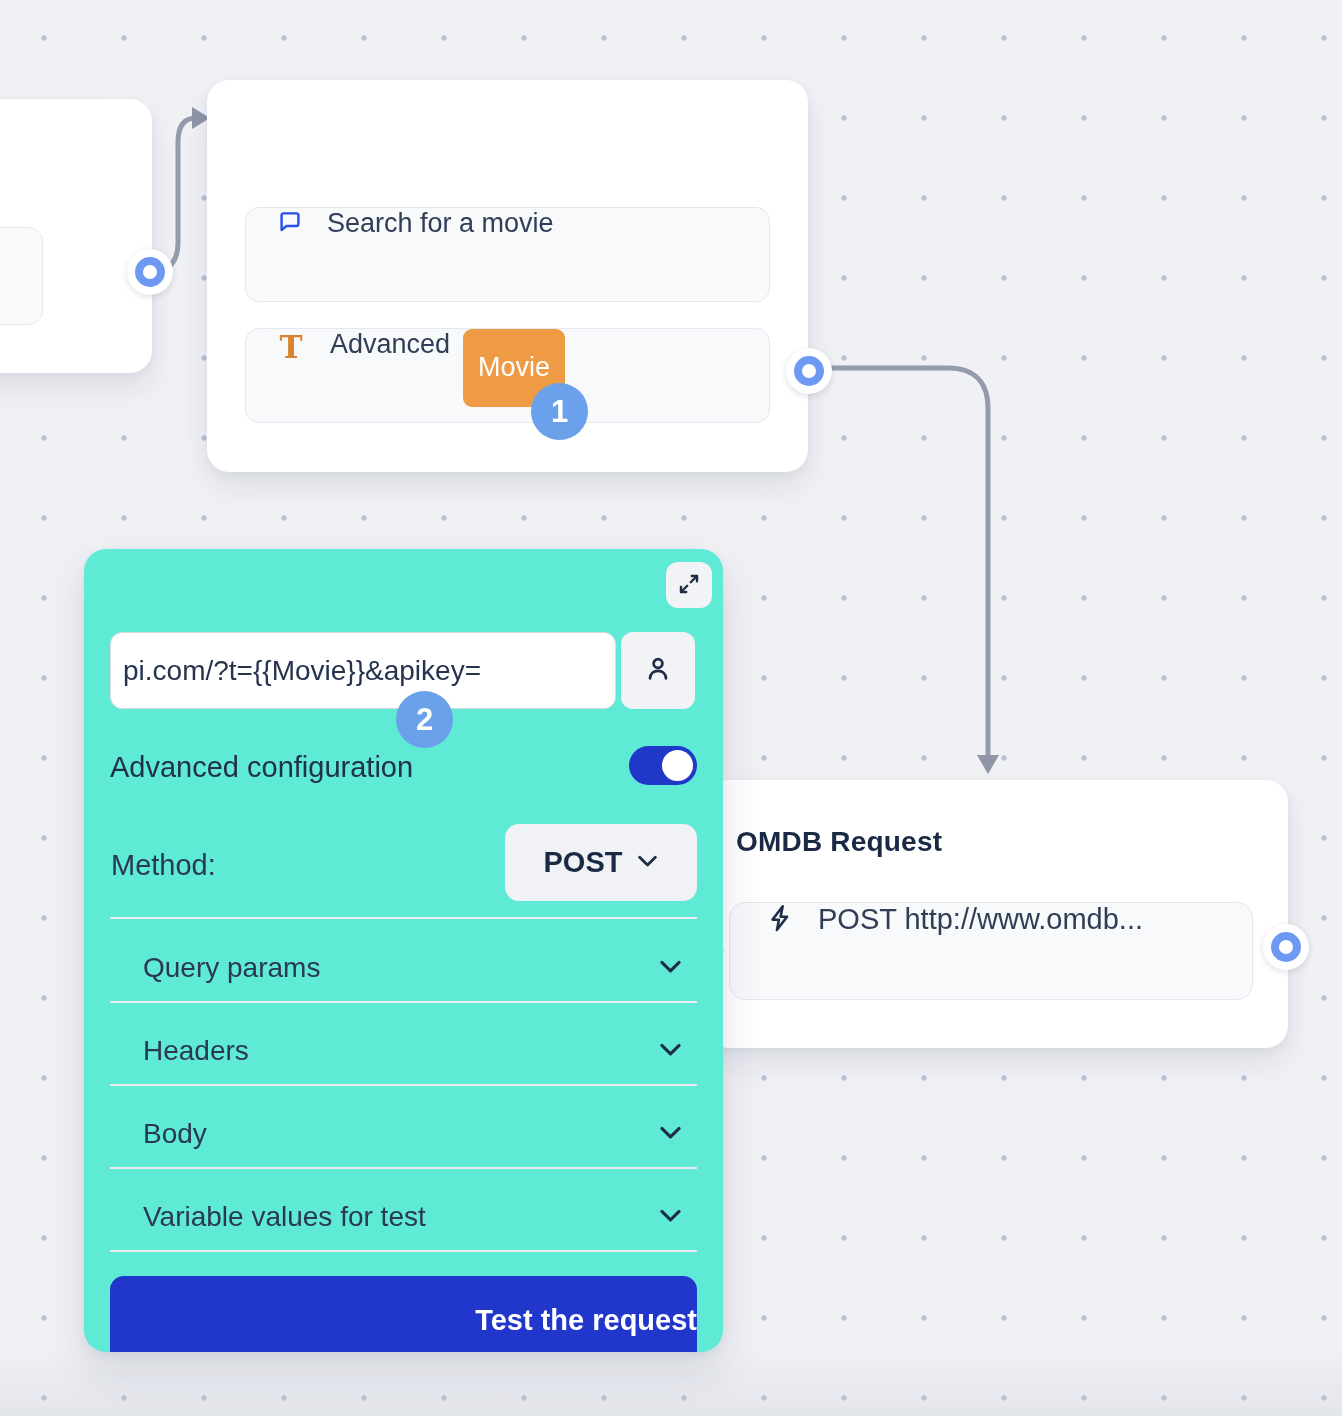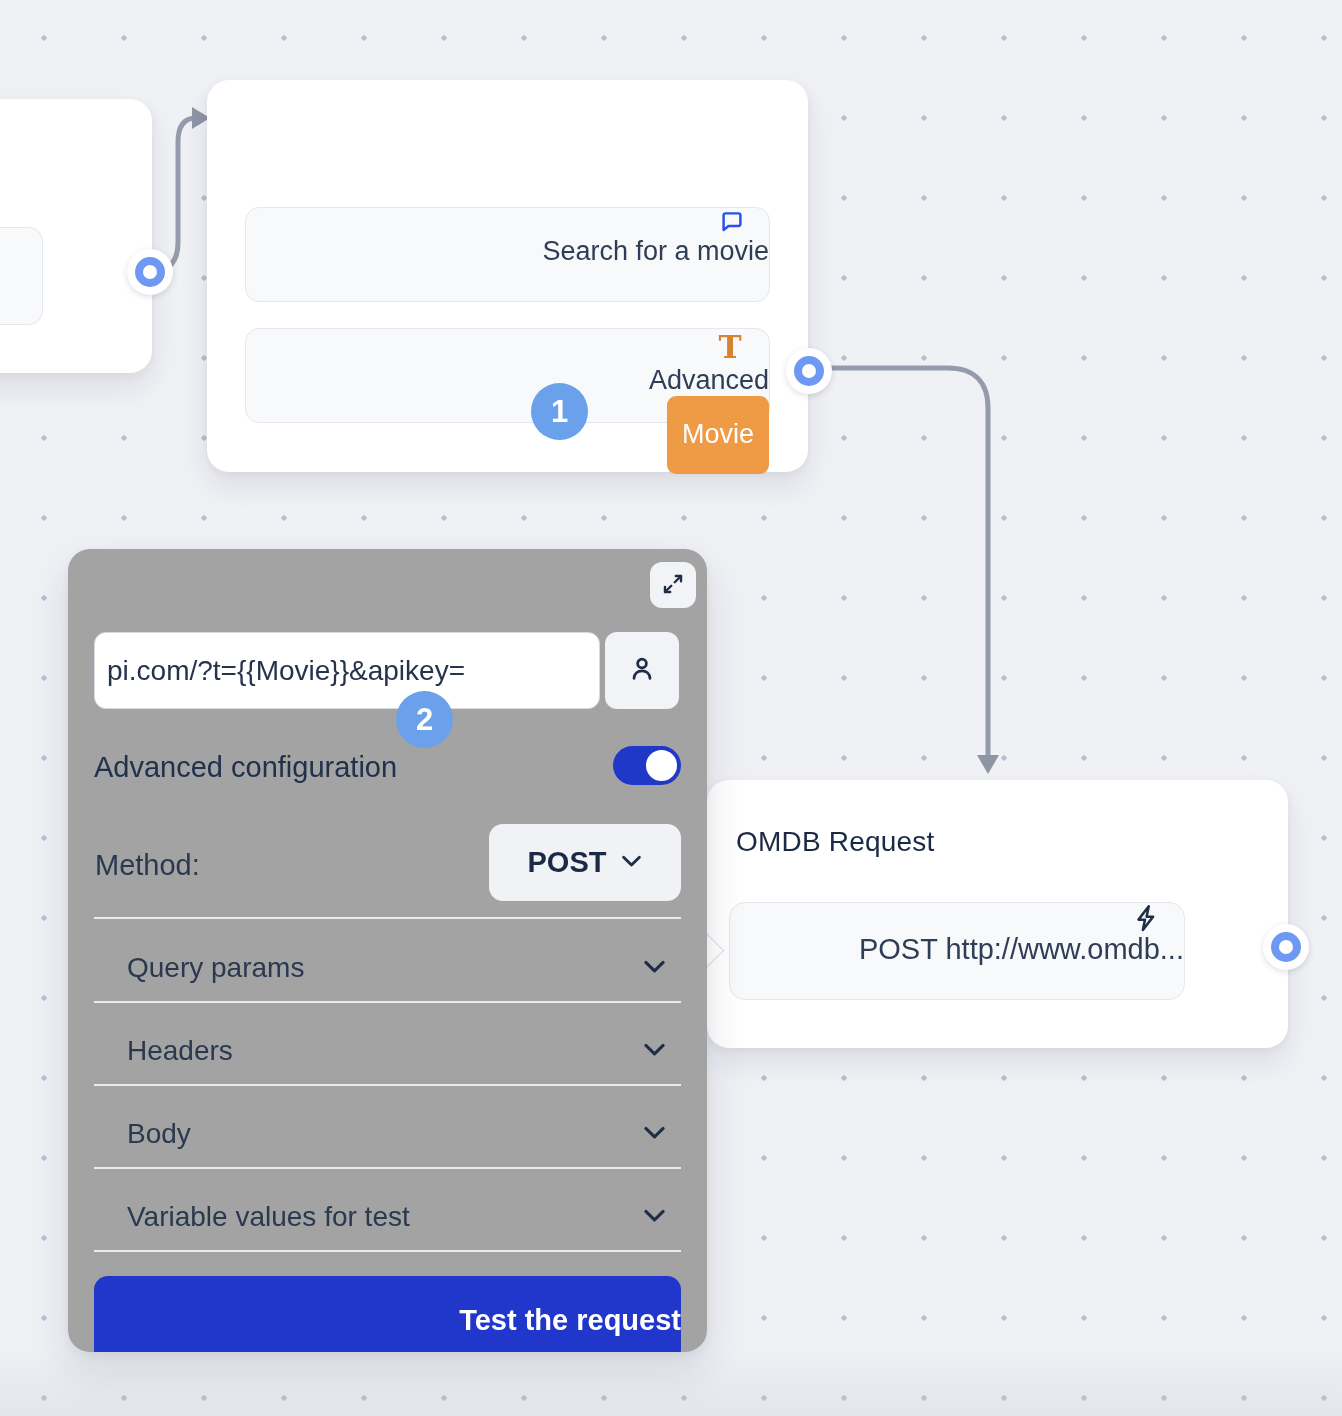--- a/index.html
+++ b/index.html
@@ -23,24 +23,24 @@
     background:linear-gradient(rgba(200,205,216,0), rgba(193,198,211,.28));
     pointer-events:none;
   }
 
   svg.connector-layer{ position:absolute; inset:0; z-index:1; pointer-events:none; }
 
   .node-card{
     position:absolute; background:#fff; border-radius:22px;
     box-shadow:0 14px 30px rgba(25,36,66,.09), 0 3px 8px rgba(25,36,66,.05);
   }
-  .node-title{ font-size:28px; font-weight:400; color:#1b2a44; letter-spacing:.2px; }
+  .node-title{ font-size:28px; font-weight:700; color:#1b2a44; letter-spacing:.2px; }
   .node-item{
     position:absolute; background:#f8f9fb; border:1.5px solid #e4e7ee; border-radius:14px;
-    display:flex; align-items:flex-end; cursor:pointer;flex-direction:column;
+    display:flex; align-items:flex-start; cursor:pointer;
   }
   .node-item .item-label{ font-size:27px; color:#2f3d55; white-space:nowrap; }
 
   
   #partial-node{ left:-70px; top:99px; width:222px; height:274px; }
   #partial-item{ left:-70px; top:128px; width:183px; height:98px; }
 
   
   #movie-node{ left:207px; top:80px; width:601px; height:392px; z-index:2; }
   #movie-title{ position:absolute; left:50px; top:130px; }
@@ -69,22 +69,22 @@
     background:#fff; box-shadow:0 2px 6px rgba(25,36,66,.14);
     display:flex; align-items:center; justify-content:center; z-index:7; cursor:pointer;
   }
   .port .ring{ width:30px; height:30px; border-radius:50%; border:8px solid #6f98f2; background:#fff; }
   #port-partial{ left:127px; top:249px; }
   #port-movie{ left:786px; top:348px; }
   #port-omdb{ left:1263px; top:924px; }
 
   
   #config-panel{
-    position:absolute; left:68px; top:549px; width:639px; height:803px;
-    background:#a3a3a3; border-radius:22px; overflow:hidden; z-index:5;
+    position:absolute; left:84px; top:549px; width:639px; height:803px;
+    background:#5eead4; border-radius:22px; overflow:hidden; z-index:5;
     box-shadow:0 18px 44px rgba(25,36,66,.12), 0 4px 10px rgba(25,36,66,.06);
   }
   .icon-btn{
     position:absolute; background:#f2f3f6; border:none; border-radius:12px;
     display:flex; align-items:center; justify-content:center; cursor:pointer;
   }
   #expand-btn{ left:582px; top:13px; width:46px; height:46px; }
   #url-input{
     position:absolute; left:26px; top:83px; width:506px; height:77px;
     border:1.5px solid #d6dae3; border-radius:12px; background:#fff;
@@ -113,21 +113,21 @@
   .section-row .section-label{ font-size:28px; color:#2a3950; }
   #test-btn{
     position:absolute; left:26px; top:727px; width:587px; height:88px;
     background:#2136cb; color:#fff; border:none; border-radius:14px;
     font-family:inherit; font-size:29px; font-weight:700; cursor:pointer;text-align:right;
   }
 
   
   #omdb-node{ left:707px; top:780px; width:581px; height:268px; z-index:3; }
   #omdb-title{ position:absolute; left:29px; top:46px; }
-  #omdb-item{ left:22px; top:122px; width:456px; height:98px; padding-left:12px; border-radius:16px; }
+  #omdb-item{ left:22px; top:122px; width:524px; height:98px; padding-left:36px; border-radius:16px; }
   #omdb-item .item-icon{ width:30px; margin-right:22px; }
   #omdb-item .item-label{ font-size:29px; }
   .input-notch{
     position:absolute; left:-13px; top:158px; width:25px; height:25px;
     background:#fff; border-top:1.5px solid #d9dde6; border-right:1.5px solid #d9dde6;
     transform:rotate(45deg); z-index:6;
   }
 </style>
 </head>
 <body>

